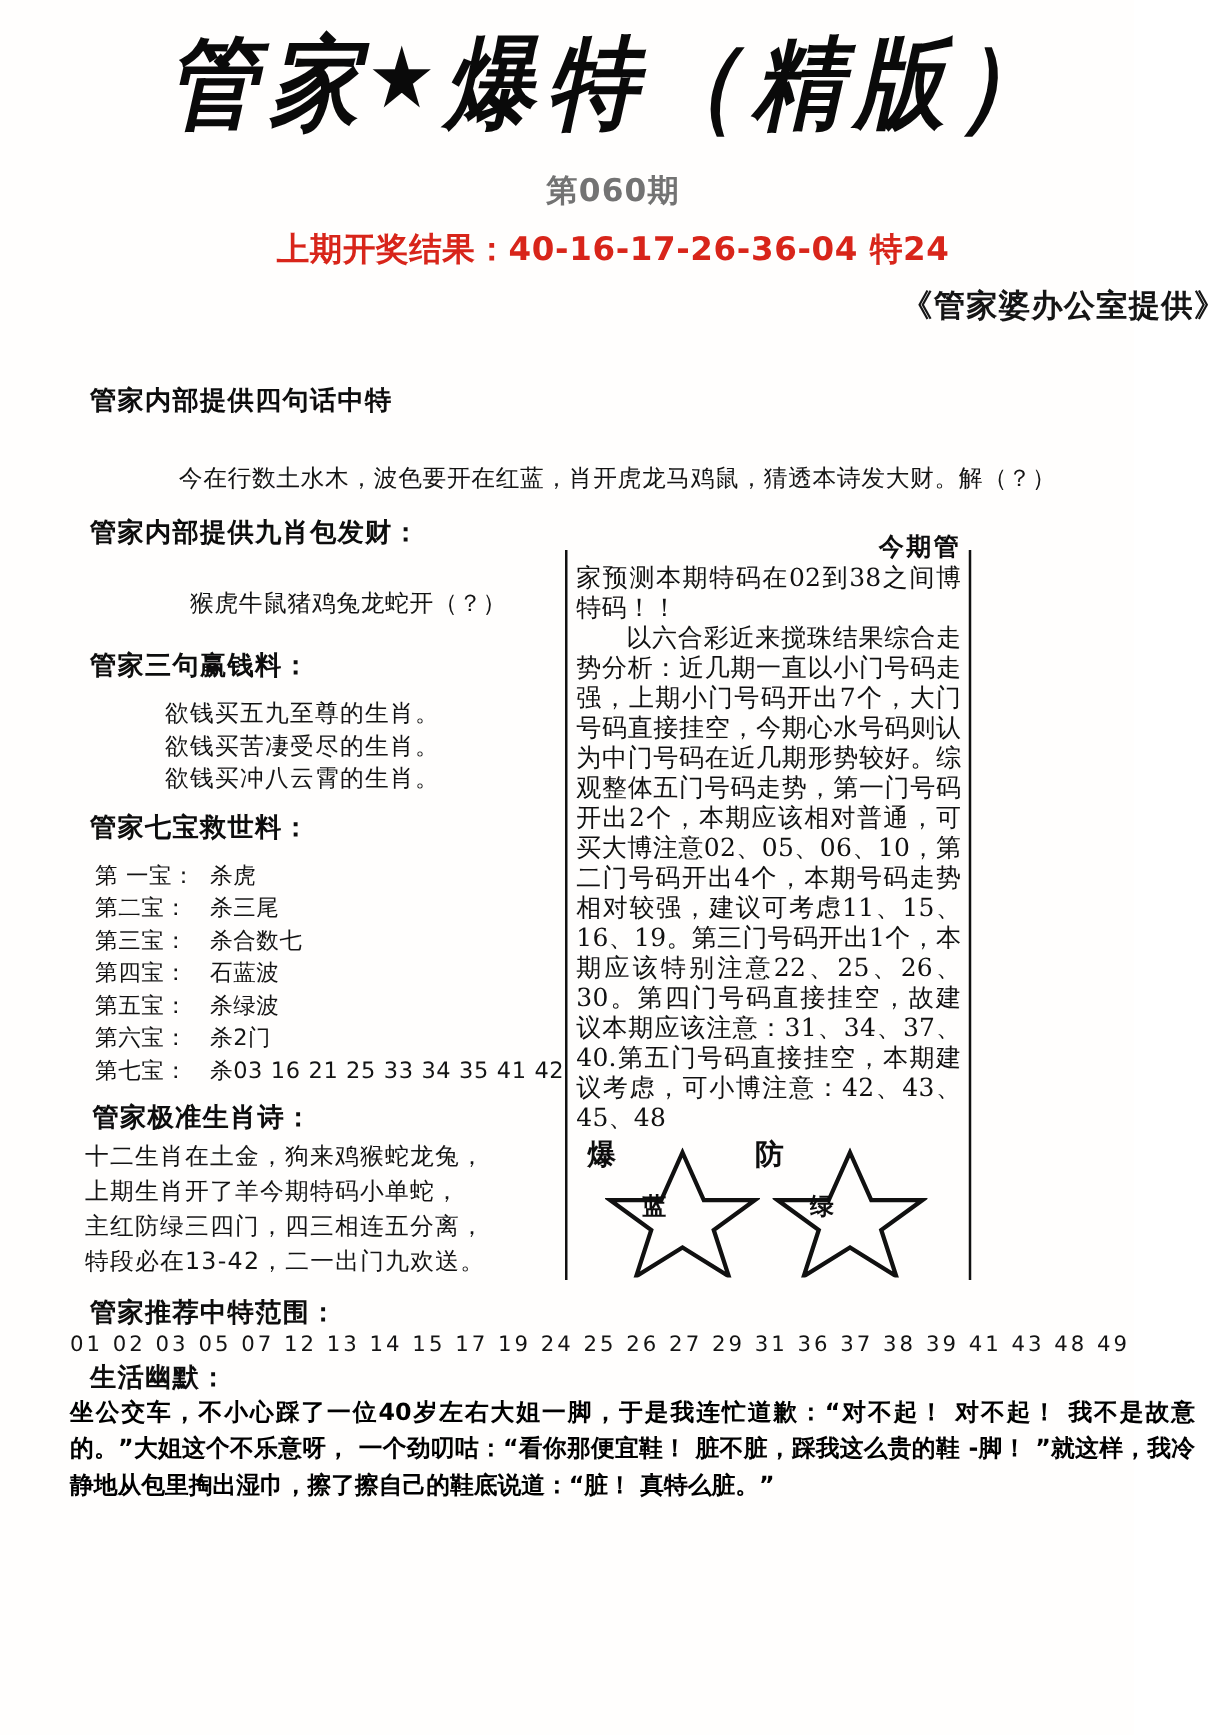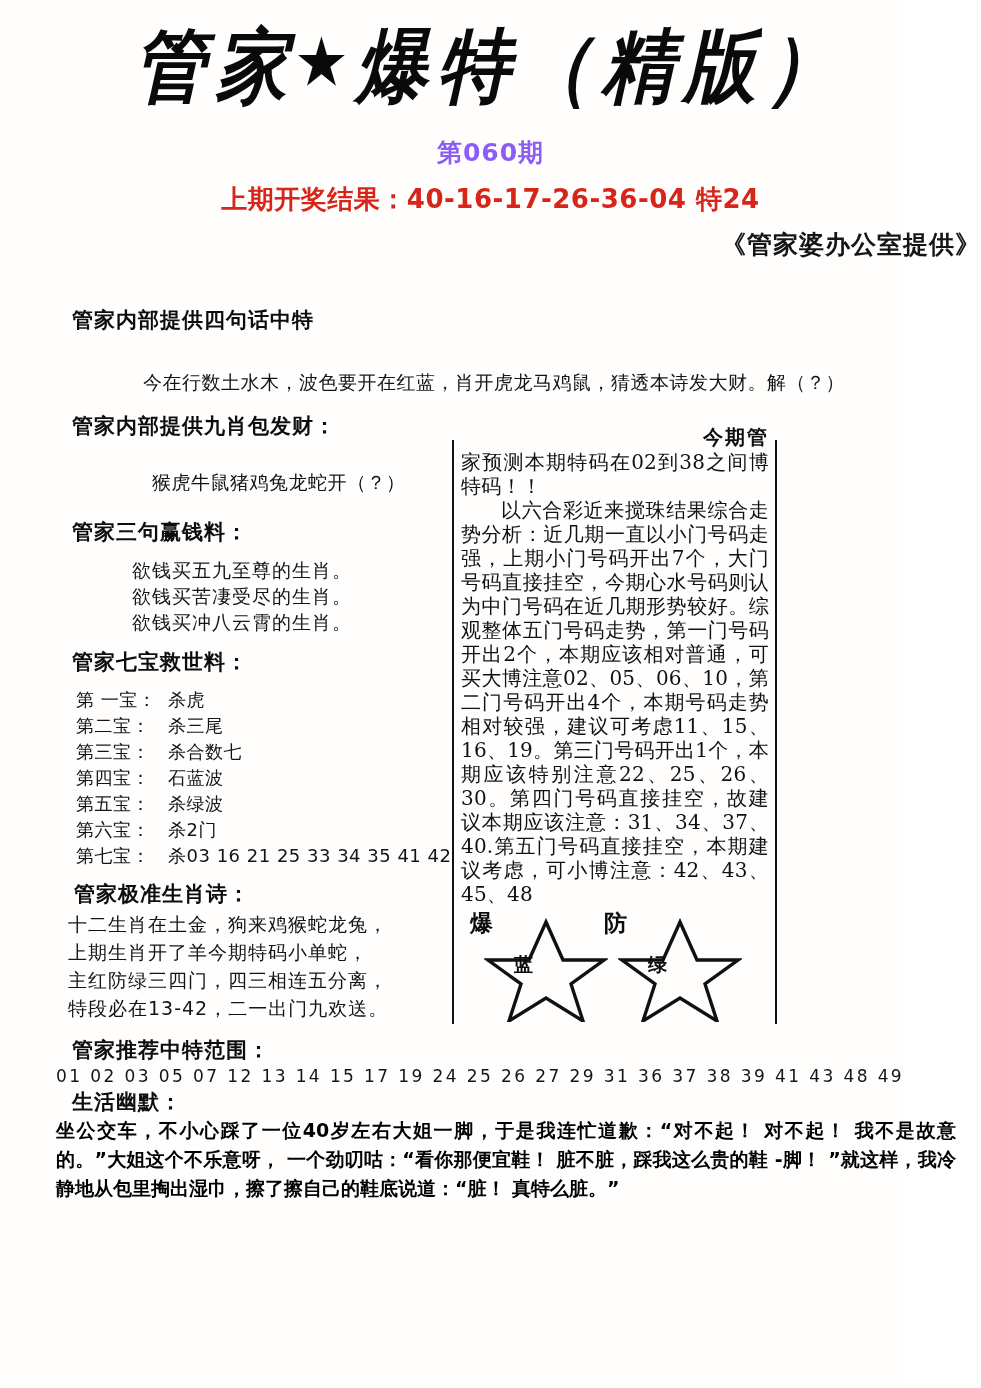--- a/index.html
+++ b/index.html
@@ -48,21 +48,21 @@
 
   .issue {
     position: absolute;
     left: 0;
     top: 136px;
     width: 981px;
     text-align: center;
     font-size: 25px;
     font-weight: 600;
     letter-spacing: 1px;
-    color: #8b5cf6;
+    color: #737373;
   }
   .lastresult {
     position: absolute;
     left: 0;
     top: 182px;
     width: 981px;
     text-align: center;
     font-size: 26px;
     font-weight: bold;
     letter-spacing: 0.5px;

